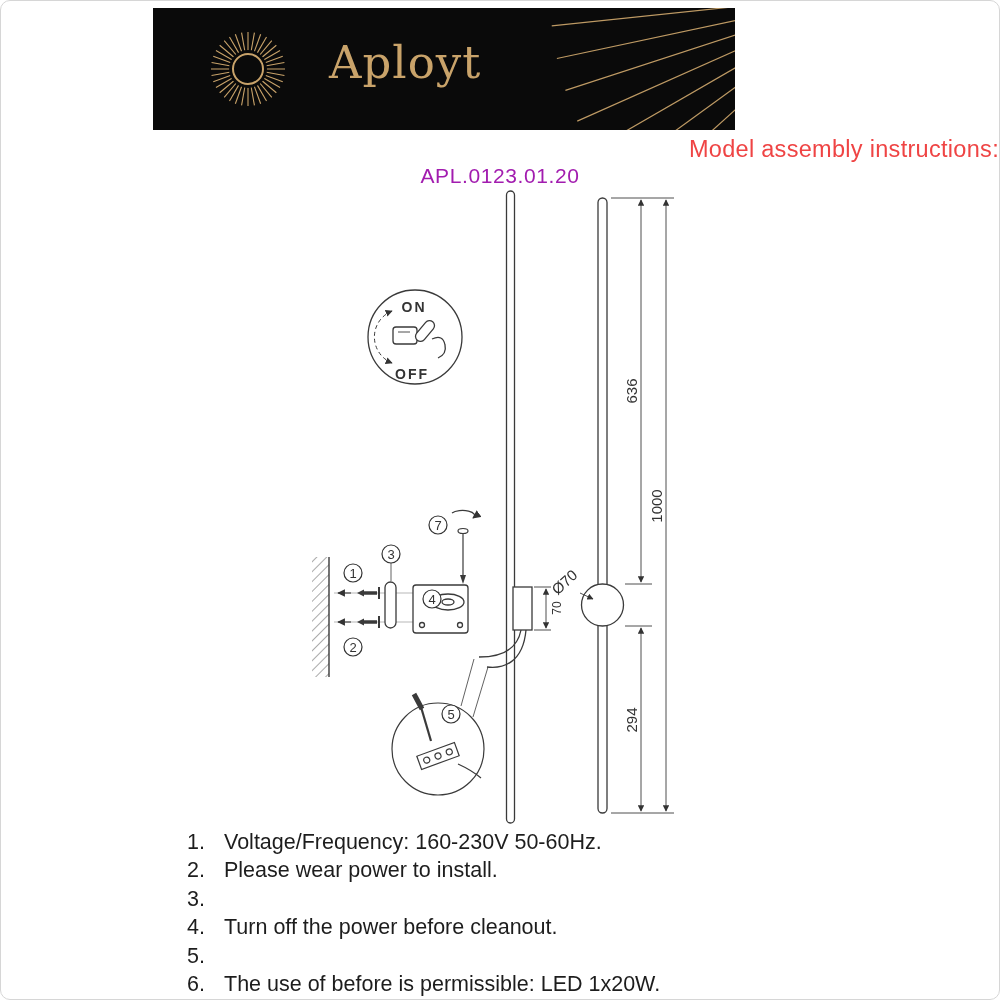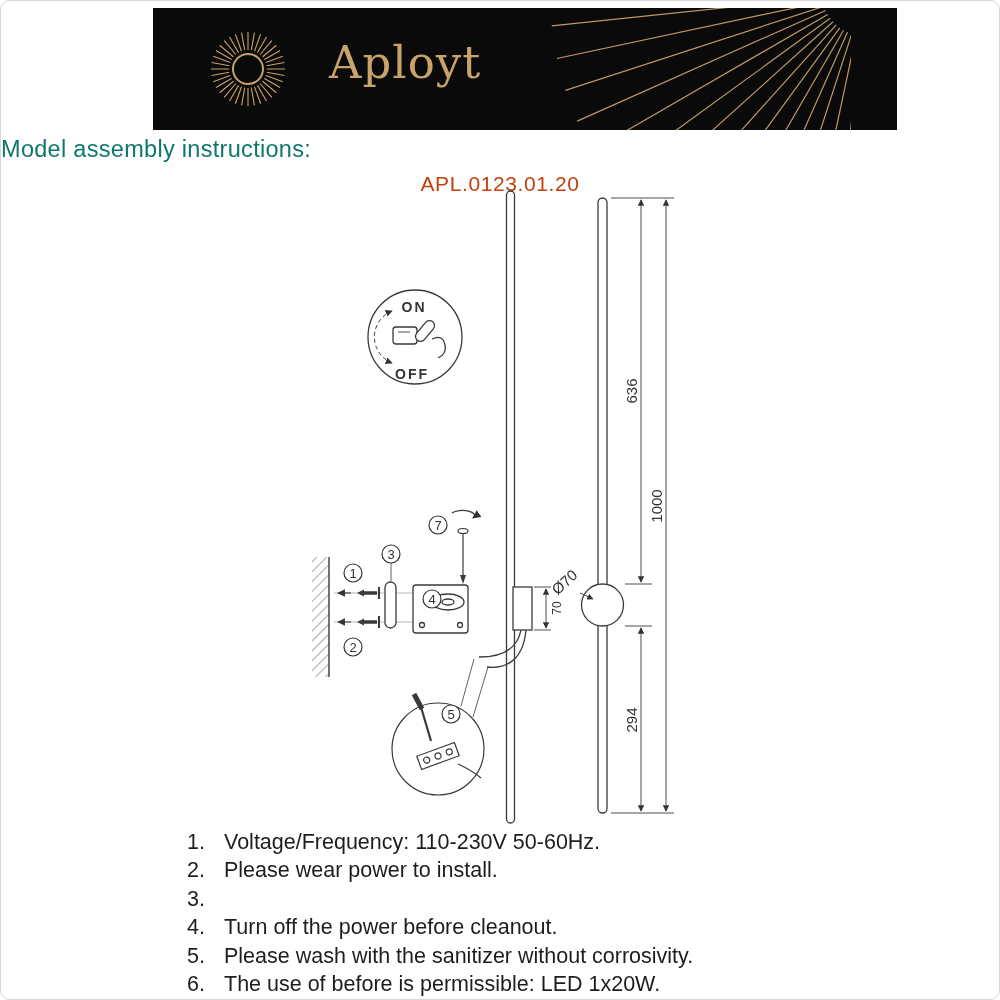--- a/index.html
+++ b/index.html
@@ -1,24 +1,24 @@
 <!DOCTYPE html>
 <html><head>
 <meta charset="utf-8">
 <style>
   * { margin:0; padding:0; box-sizing:border-box; }
   html,body { width:1000px; height:1000px; background:#fff; font-family:"Liberation Sans",sans-serif; }
   .page { position:relative; width:1000px; height:1000px; background:#fff; border:1px solid #d6d6d6; border-radius:10px; overflow:hidden; }
 
-  .banner { position:absolute; left:152px; top:7px; width:744px; height:122px; background:#0a0a0a; overflow:hidden; }
+  .banner { position:absolute; left:152px; top:7px; width:582px; height:122px; background:#0a0a0a; overflow:hidden; }
   .banner svg { position:absolute; left:0; top:0; }
   .brand { position:absolute; left:176px; top:28px; font-family:"DejaVu Serif",serif; font-size:45px; color:#c9a36a; letter-spacing:1px; }
 
-  .title { position:absolute; top:135px; left:0; width:100%; text-align:left; font-size:23.5px; color:#0f766e; letter-spacing:0.3px; }
-  .model { position:absolute; top:163px; left:0; width:100%; text-align:center; font-size:21px; color:#c2410c; letter-spacing:0.6px;margin-top:8px; }
+  .title { position:absolute; top:135px; left:0; width:100%; text-align:right; font-size:23.5px; color:#ef4444; letter-spacing:0.3px; }
+  .model { position:absolute; top:163px; left:0; width:100%; text-align:center; font-size:21px; color:#a21caf; letter-spacing:0.6px; }
 
   svg.diagram { position:absolute; left:0; top:0; width:1000px; height:1000px; }
   svg.diagram text { font-family:"Liberation Sans",sans-serif; fill:#333; }
 
   .instructions { position:absolute; left:186px; top:827px; list-style:none; width:760px; }
   .ins { display:flex; font-size:21.5px; color:#1d1d1d; line-height:28.4px; }
   .ins .num { width:37px; flex:0 0 37px; }
 </style>
 </head>
 <body>
@@ -228,36 +228,35 @@
     </g>
     <g>
       <circle cx="437" cy="524" r="9" fill="#fff" stroke="#333" stroke-width="1.2"></circle>
       <text x="437" y="528.5" text-anchor="middle" font-size="13">7</text>
     </g>
   </svg>
 
   <ol class="instructions">
     <li class="ins">
       <span class="num">1.</span>
-      <span class="txt">Voltage/Frequency: 110-230V 50-60Hz.</span>
+      <span class="txt">Voltage/Frequency: 160-230V 50-60Hz.</span>
     </li>
     <li class="ins">
       <span class="num">2.</span>
       <span class="txt">Please wear power to install.</span>
     </li>
     <li class="ins">
       <span class="num">3.</span>
     </li>
     <li class="ins">
       <span class="num">4.</span>
       <span class="txt">Turn off the power before cleanout.</span>
     </li>
     <li class="ins">
       <span class="num">5.</span>
-      <span class="txt">Please wash with the sanitizer without corrosivity.</span>
     </li>
     <li class="ins">
       <span class="num">6.</span>
       <span class="txt">The use of before is permissible: LED 1x20W.</span>
     </li>
   </ol>
 
 </div>
 
 </body></html>

